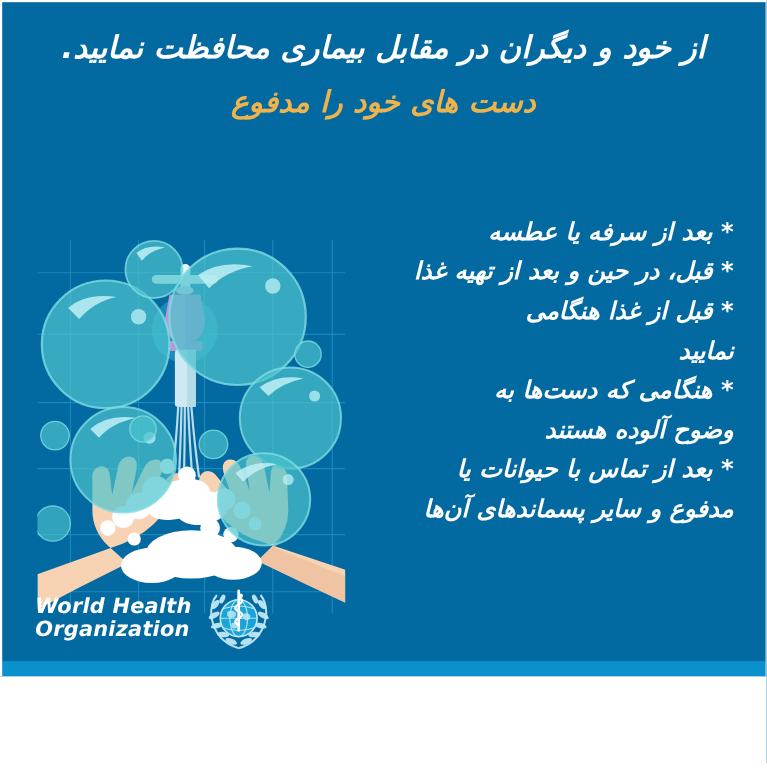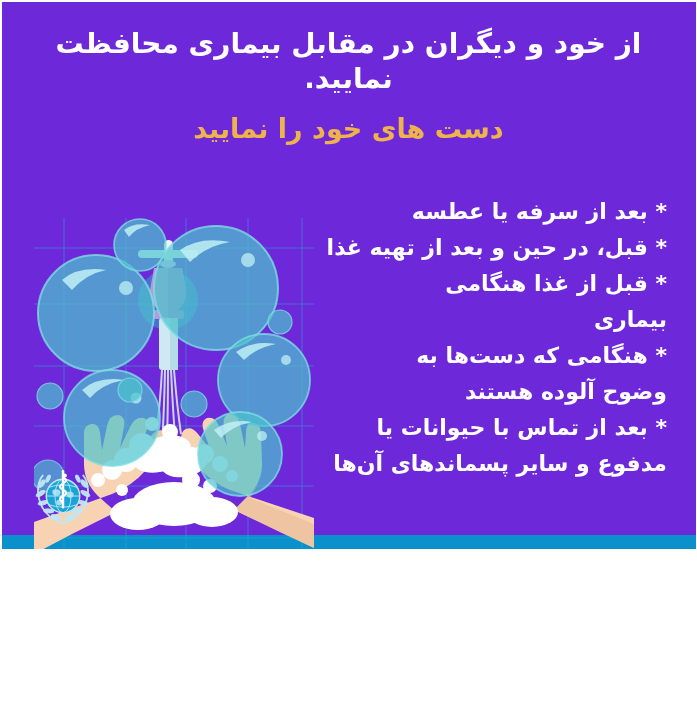--- a/index.html
+++ b/index.html
@@ -4,24 +4,25 @@
 <title>WHO Handwashing Poster</title>
 <style>
   html,body{margin:0;padding:0;background:#ffffff;}
   body{
     font-family:"DejaVu Sans","Liberation Sans",sans-serif;
     -webkit-font-smoothing:antialiased;
   }
   #poster{
     position:relative;
     width:697px;
-    height:549px;
+    height:615px;
     overflow:hidden;
-    background:#6d28d9;
+    background:#0369a1;
     box-sizing:border-box;
+    font-style:italic;
   }
   
   #edge-frame{
     position:absolute;inset:0;
     border-top:2px solid #ffffff;
     border-left:2px solid #ffffff;
     border-right:1px solid #ffffff;
     pointer-events:none;
     z-index:40;
   }
@@ -266,28 +267,28 @@
             <circle cx="14" cy="258" r="16" fill="#4cc3cd" opacity="0.65"></circle>
             <circle cx="14" cy="258" r="16" fill="none" stroke="#7fdce4" stroke-width="1.2" opacity="0.75"></circle>
           </g>
         </g>
       </g>
     </svg>
   </div>
 
   <div id="headings">
     <h1 id="title-main">از خود و دیگران در مقابل بیماری محافظت نمایید.</h1>
-    <h2 id="title-sub">دست های خود را نمایید</h2>
+    <h2 id="title-sub">دست های خود را مدفوع</h2>
   </div>
 
   <div id="tips">
     <div class="tip-line">* بعد از سرفه یا عطسه</div>
     <div class="tip-line">* قبل، در حین و بعد از تهیه غذا</div>
     <div class="tip-line">* قبل از غذا هنگامی</div>
-    <div class="tip-line">بیماری</div>
+    <div class="tip-line">نمایید</div>
     <div class="tip-line">* هنگامی که دست‌ها به</div>
     <div class="tip-line">وضوح آلوده هستند</div>
     <div class="tip-line">* بعد از تماس با حیوانات یا</div>
     <div class="tip-line">مدفوع و سایر پسماندهای آن‌ها</div>
   </div>
 
   <div id="who-logo">
     <svg id="who-emblem" viewBox="0 0 100 100" xmlns="http://www.w3.org/2000/svg">
 
       <g stroke="#bfe8f5" stroke-width="3" fill="none" opacity="0.95">
@@ -324,16 +325,20 @@
         <path d="M56 44 q8 -3 11 2 q1 6 -5 7 q-7 0 -6 -9 z"></path>
         <path d="M40 57 q7 -2 9 3 q-1 6 -7 5 q-5 -2 -2 -8 z"></path>
       </g>
 
       <g>
         <rect x="48" y="8" width="4" height="62" rx="2" fill="#ffffff"></rect>
         <path d="M50 20 q10 4 0 10 q-10 5 0 10 q10 5 0 10 q-10 5 0 10" stroke="#ffffff" stroke-width="3.4" fill="none" stroke-linecap="round"></path>
         <circle cx="53" cy="17" r="3.2" fill="#ffffff"></circle>
       </g>
     </svg>
+    <div id="who-wordmark">
+      <div>World Health</div>
+      <div>Organization</div>
+    </div>
   </div>
 
   <div id="edge-frame"></div>
 </div>
 
 </body></html>

